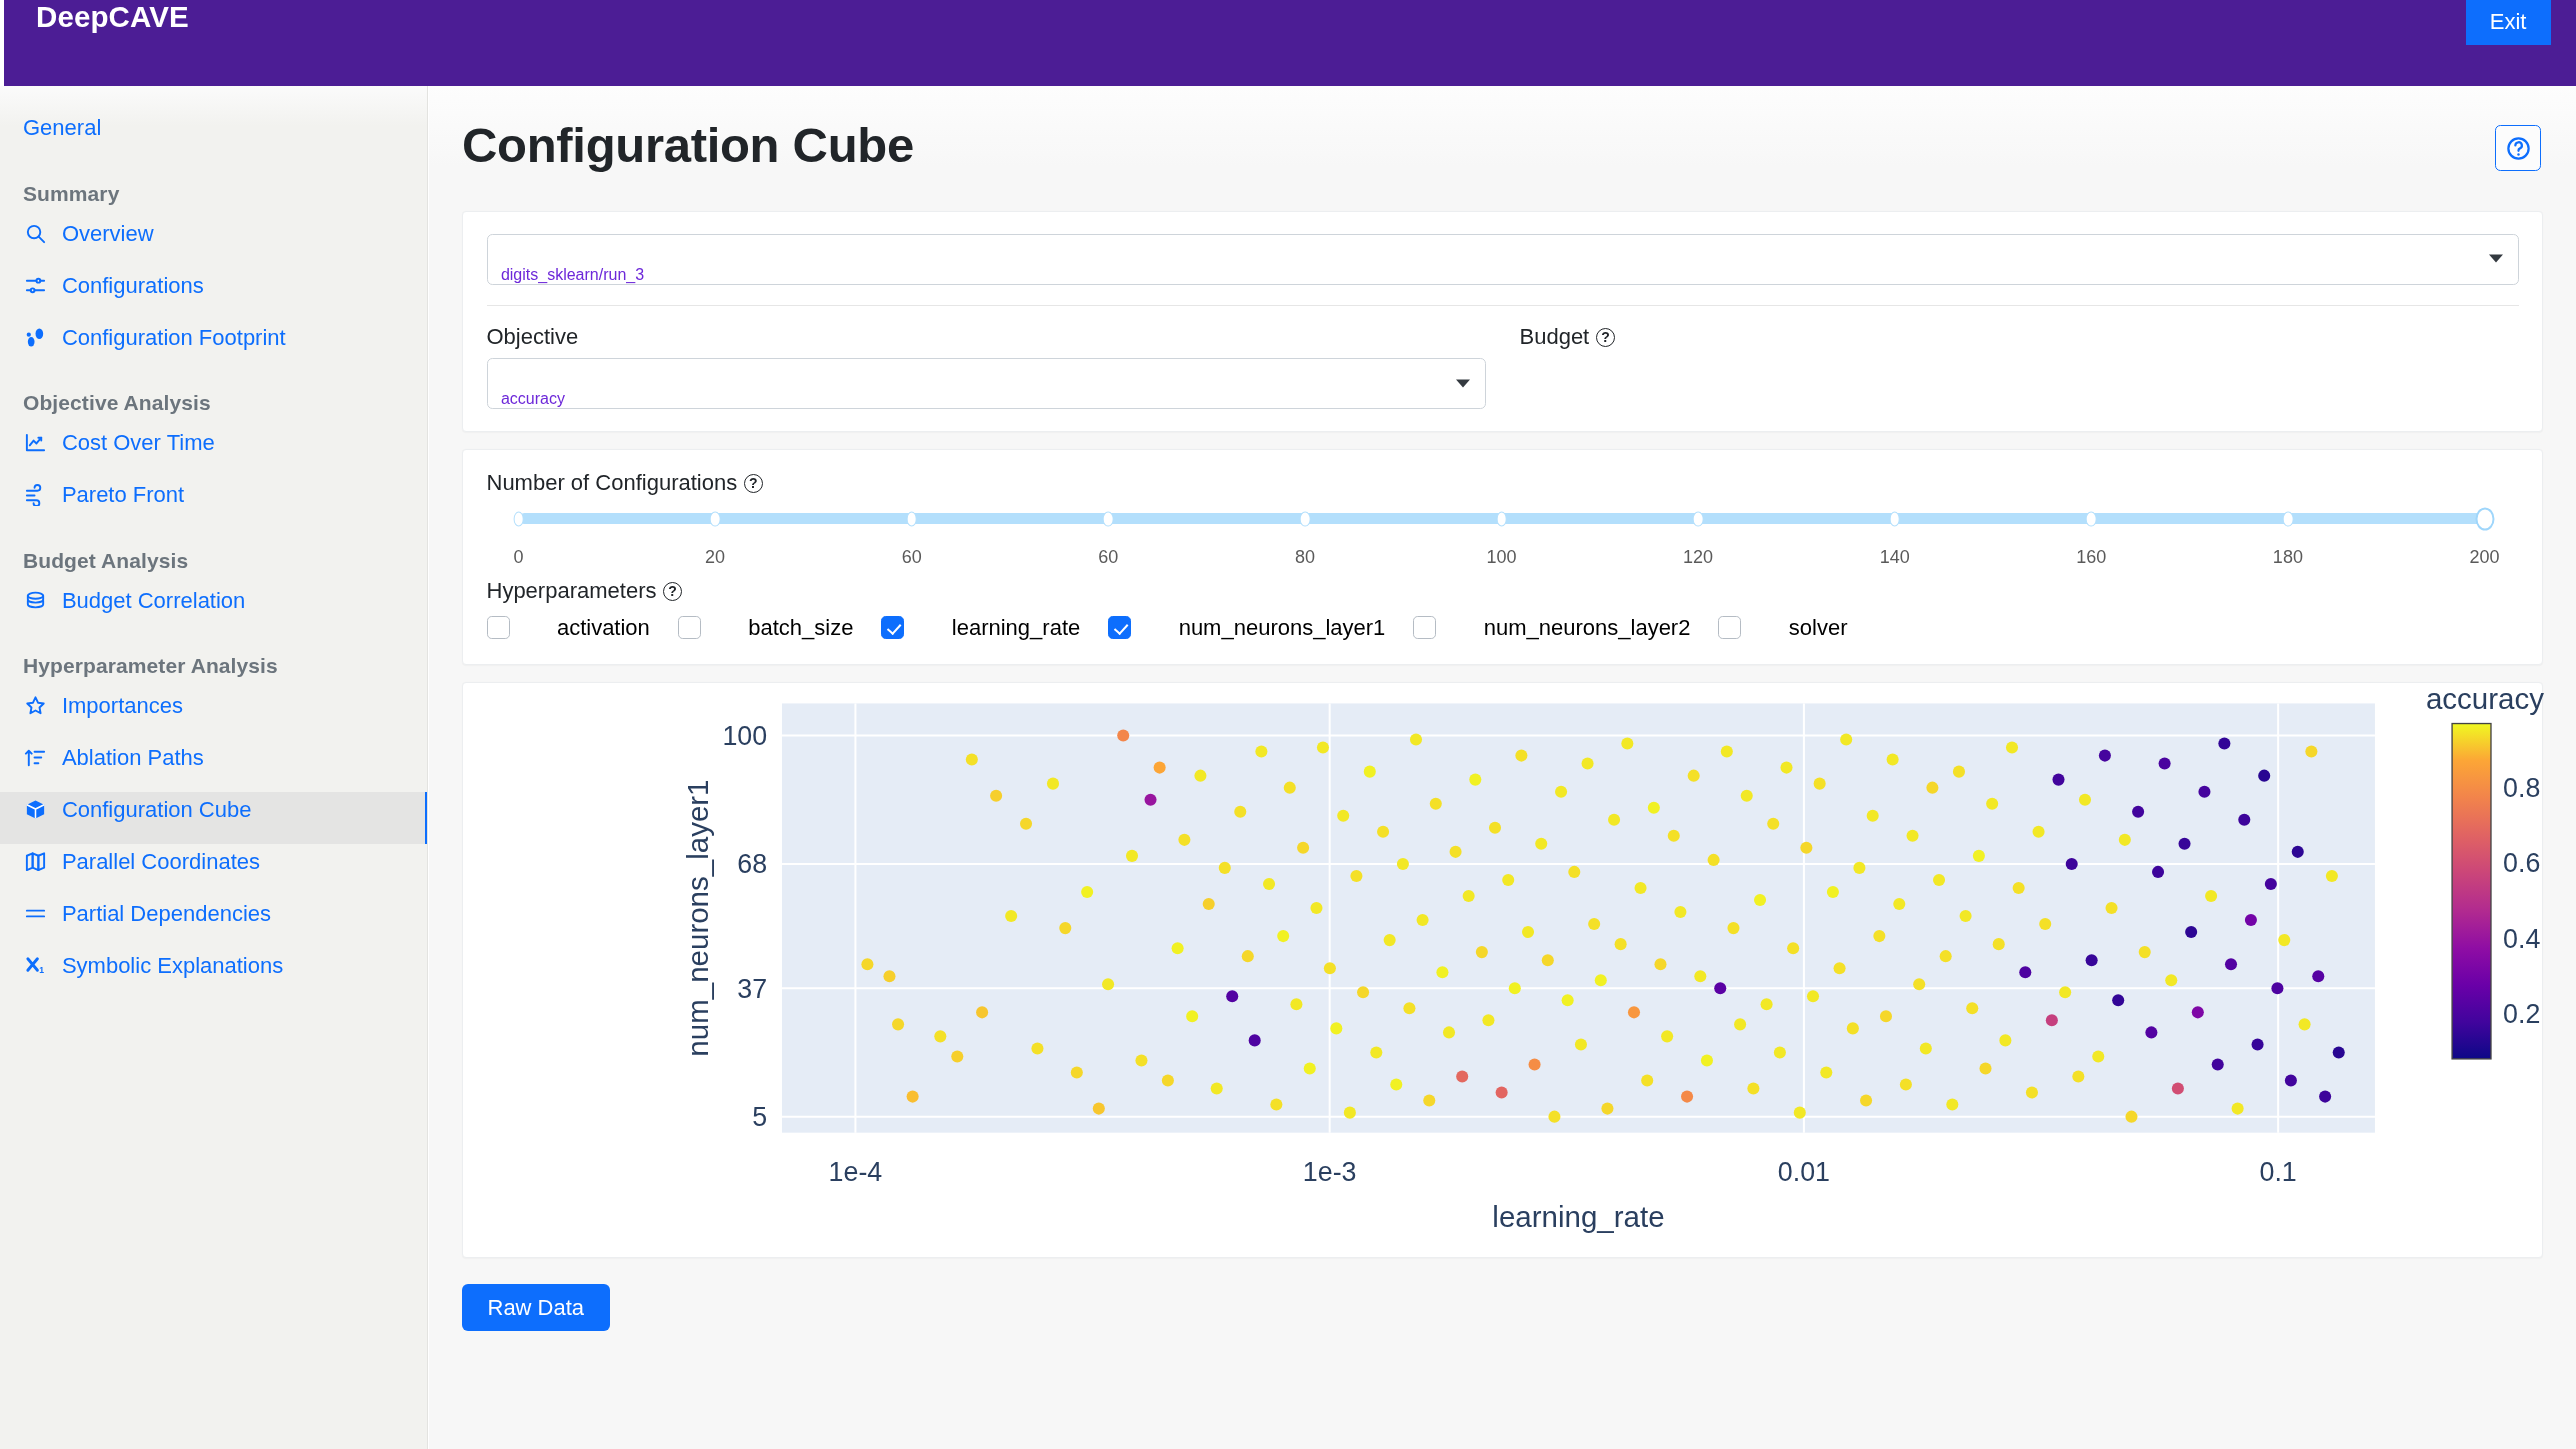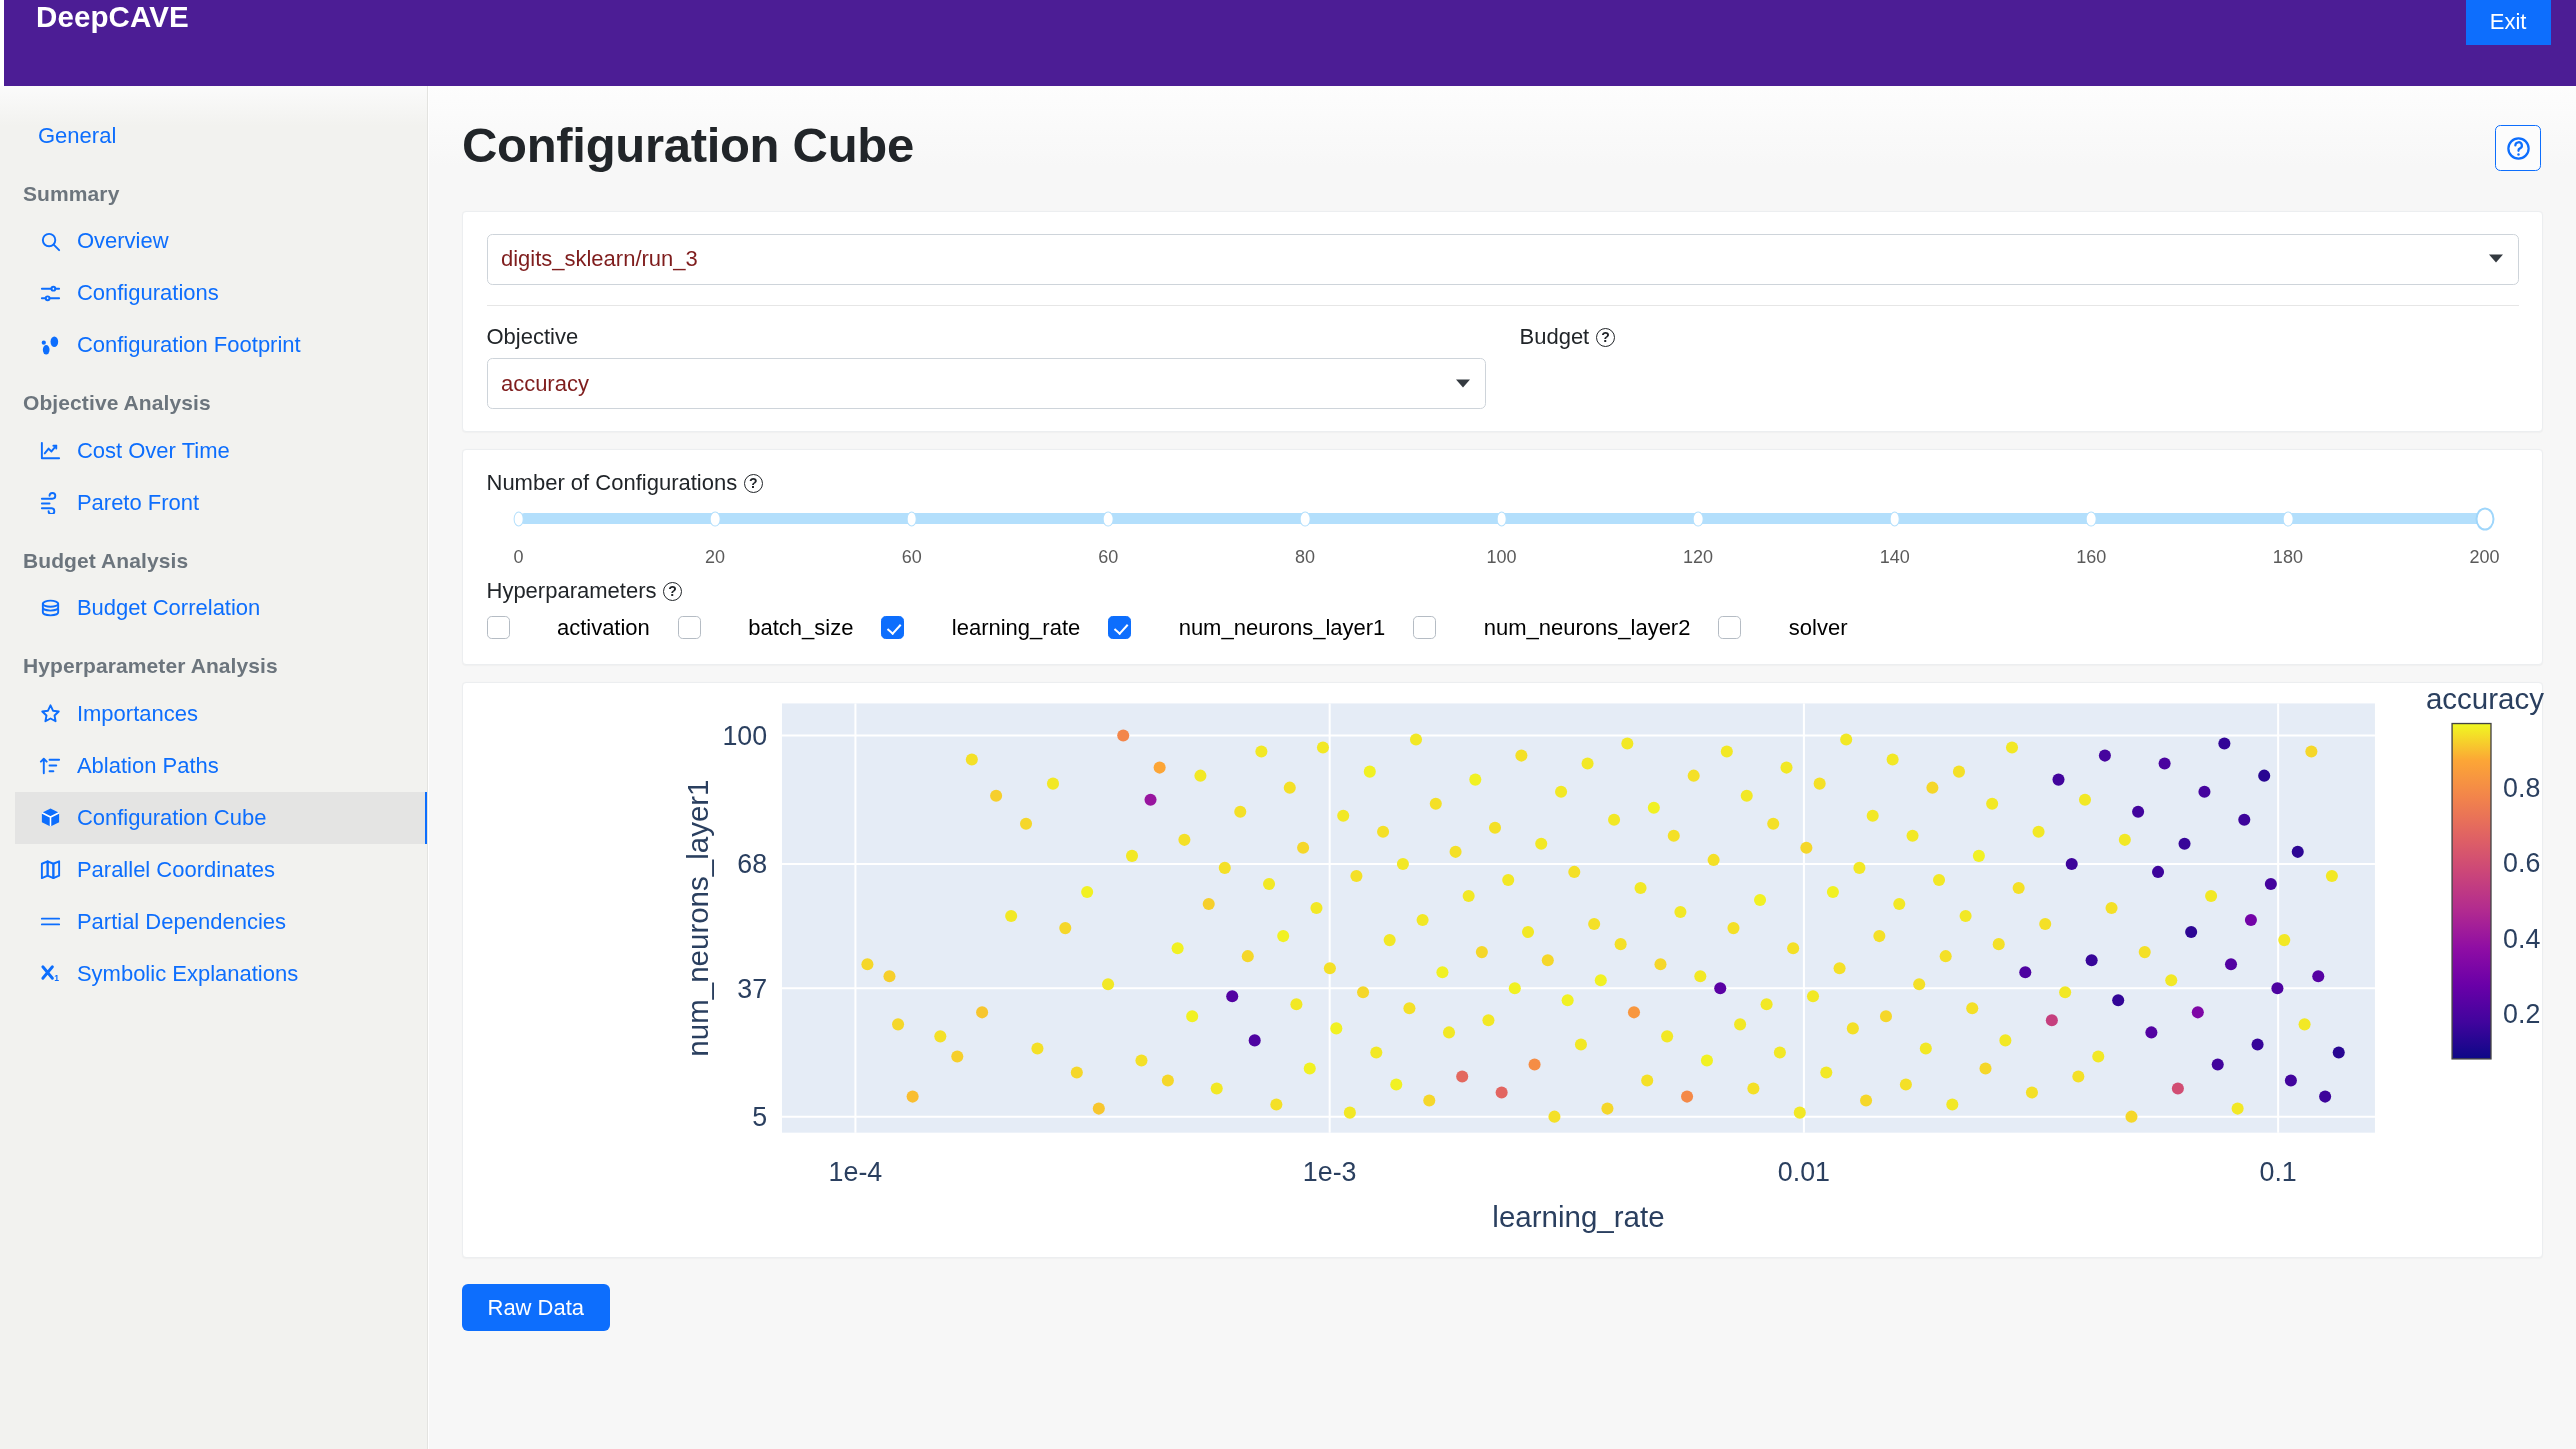--- a/index.html
+++ b/index.html
@@ -40,30 +40,29 @@
   
   #sidebar {
     position: absolute; top: 86px; left: 0;
     width: 428px; height: 1363px;
     background: linear-gradient(180deg,#fbfbfb 0%, #f2f2ef 40px, #f2f2ef 100%);
     border-right: 0.7px solid #e3e3e0;
     padding-top: 24px;
     overflow: hidden;
   }
   .nav-link {
-    display: flex; align-items: center;
+    display: flex; 
     gap: 13.4px;
     padding: 5.4px 0 5.4px 23px;
     height: 52px;
     color: #0d6efd;
     font-size: 22px;
     cursor: pointer;
     text-decoration: none;
     white-space: nowrap;
-    margin-left: 15px;
   }
   .nav-link.top { padding-left: 23px; }
   .nav-link.active {
     background: #e4e4e3;
     border-right: 2.7px solid #0d6efd;
   }
   .nav-head {
     color: #6c757d;
     font-size: 21px;
     font-weight: 700;
@@ -118,25 +117,25 @@
   #card-selects { margin-top: 24px; padding: 21.5px 23.5px 21.5px 23.5px; }
   #card-controls { margin-top: 17.4px; padding: 20px 23.5px 23px 23.5px; }
   #card-plot { margin-top: 17.4px; padding: 6.7px 0 17.4px 0; }
 
   .form-select {
     width: 100%;
     height: 51px;
     border: 0.7px solid #ced4da;
     border-radius: 5.4px;
     background: #fff;
-    font-size: 22px;
+    font-size: 16px;
     font-family: "Liberation Sans", sans-serif;
-    color: #7f1d1d;
+    color: #6d28d9;
     padding: 0 38px 0 13.4px;
-    display: flex; align-items: center;
+    display: flex; align-items: flex-end;
     position: relative;
     cursor: pointer;
   }
   .form-select .chev {
     position: absolute; right: 14.8px; top: 50%;
     transform: translateY(-55%);
     width: 0; height: 0;
     border-left: 7.4px solid transparent;
     border-right: 7.4px solid transparent;
     border-top: 8.7px solid #343a40;

